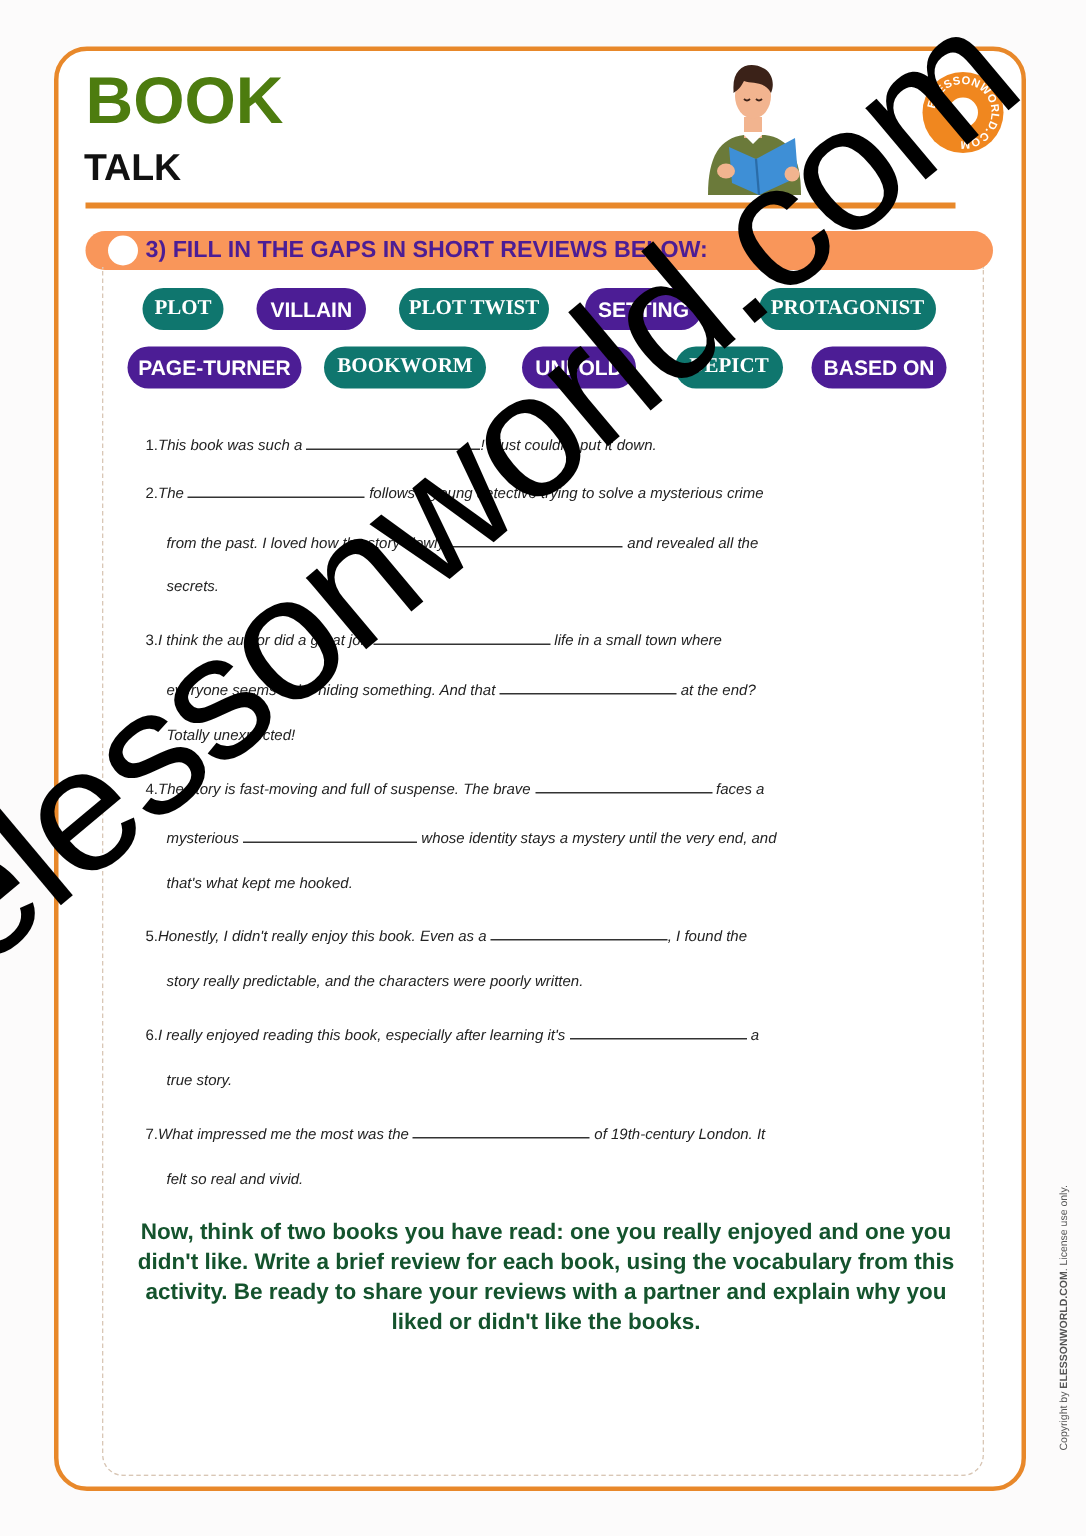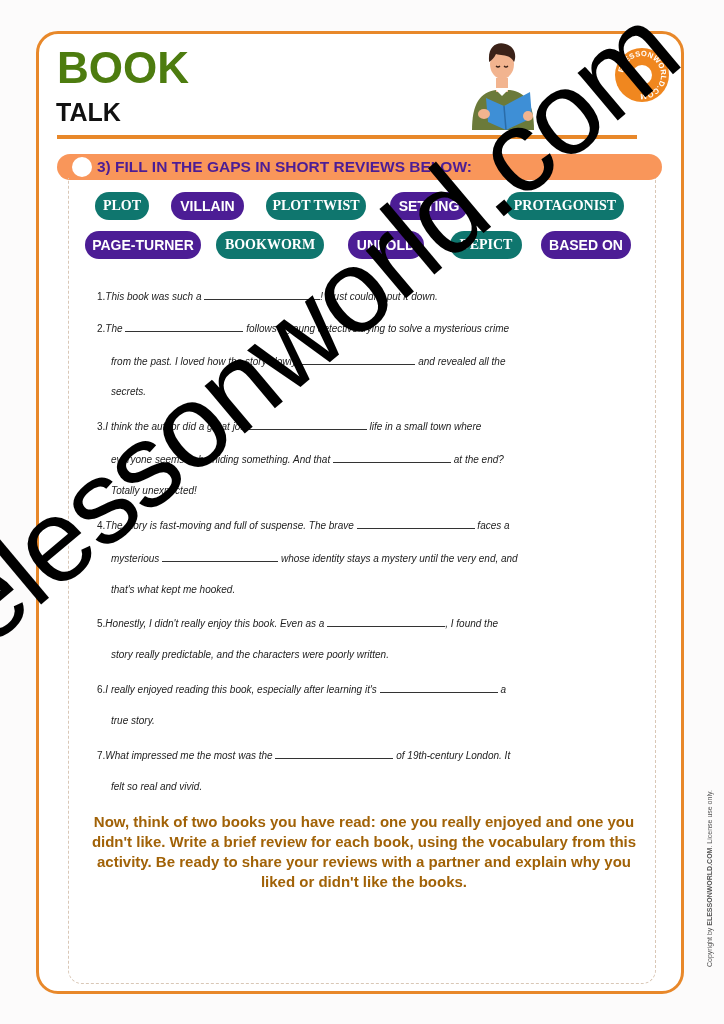--- a/index.html
+++ b/index.html
@@ -14,21 +14,21 @@
   .section-dot { position:absolute; left:72px; top:157px; width:20px; height:20px; background:#fff; border-radius:50%; }
   .section-title { position:absolute; left:97px; top:157px; font-family:"Liberation Sans", sans-serif; font-weight:bold; font-size:15.5px; color:#4c1d95; line-height:20px; }
   .inner-box { position:absolute; left:68px; top:178px; width:588px; height:806px; border:1px dashed #d9c7b6; border-top:none; border-radius:0 0 14px 14px; box-sizing:border-box; }
   .chips { position:absolute; left:0; width:724px; }
   .chip { position:absolute; height:28px; line-height:28px; border-radius:14px; color:#fff; font-family:"Liberation Sans", sans-serif; font-weight:bold; font-size:14px; text-align:center; }
   .olive { background:#0f766e;font-family:Liberation Serif, serif; }
   .maroon { background:#4c1d95; }
   .line { position:absolute; font-family:"Liberation Sans", sans-serif; font-style:italic; font-size:10px; color:#222; white-space:nowrap; line-height:18px; }
   .num { font-style:normal; }
   .blank { display:inline-block; border-bottom:1px solid #333; height:13px; vertical-align:baseline; }
-  .task { position:absolute; left:90px; top:812px; width:548px; text-align:center; font-family:"Liberation Sans", sans-serif; font-weight:bold; font-size:15px; line-height:20px; color:#a16207; }
+  .task { position:absolute; left:90px; top:812px; width:548px; text-align:center; font-family:"Liberation Sans", sans-serif; font-weight:bold; font-size:15px; line-height:20px; color:#14532d; }
   .copyright { position:absolute; left:706px; top:967px; transform:rotate(-90deg); transform-origin:left top; font-family:"Liberation Sans", sans-serif; font-size:7px; color:#555; white-space:nowrap; }
   .watermark { position:absolute; left:-40px; top:560px; transform:rotate(-40deg); transform-origin:left center; font-family:"Liberation Sans", sans-serif; font-size:118px; color:#000; white-space:nowrap; letter-spacing:-2px; pointer-events:none; line-height:1; }
 </style>
 </head>
 <body>
 
 <div class="frame"></div>
 
 <div class="title-book">BOOK</div>
 <div class="title-talk">TALK</div>

